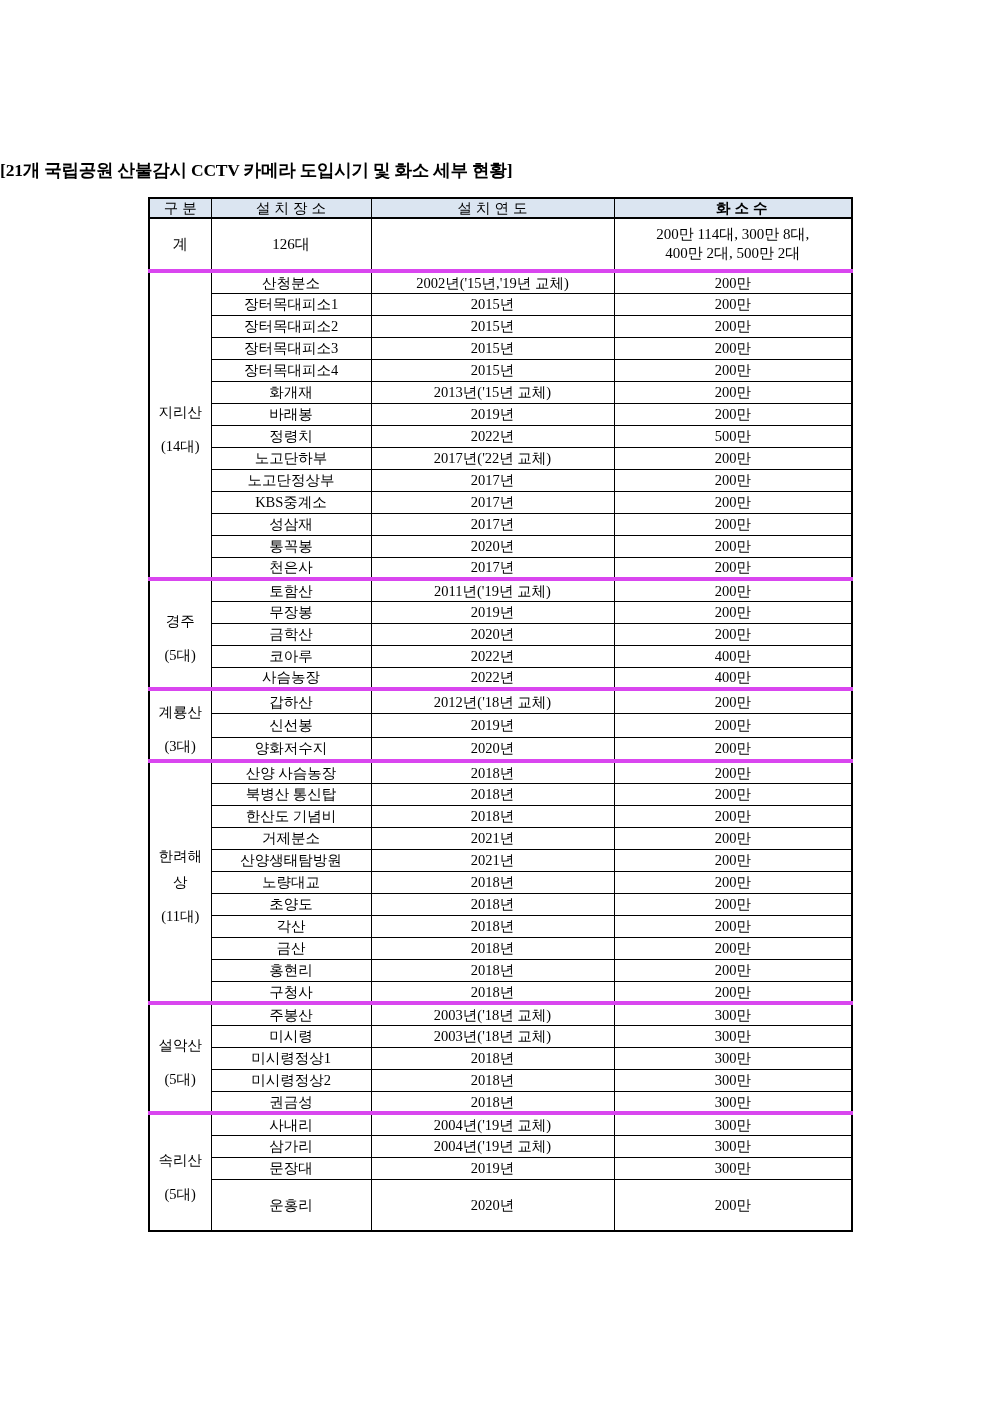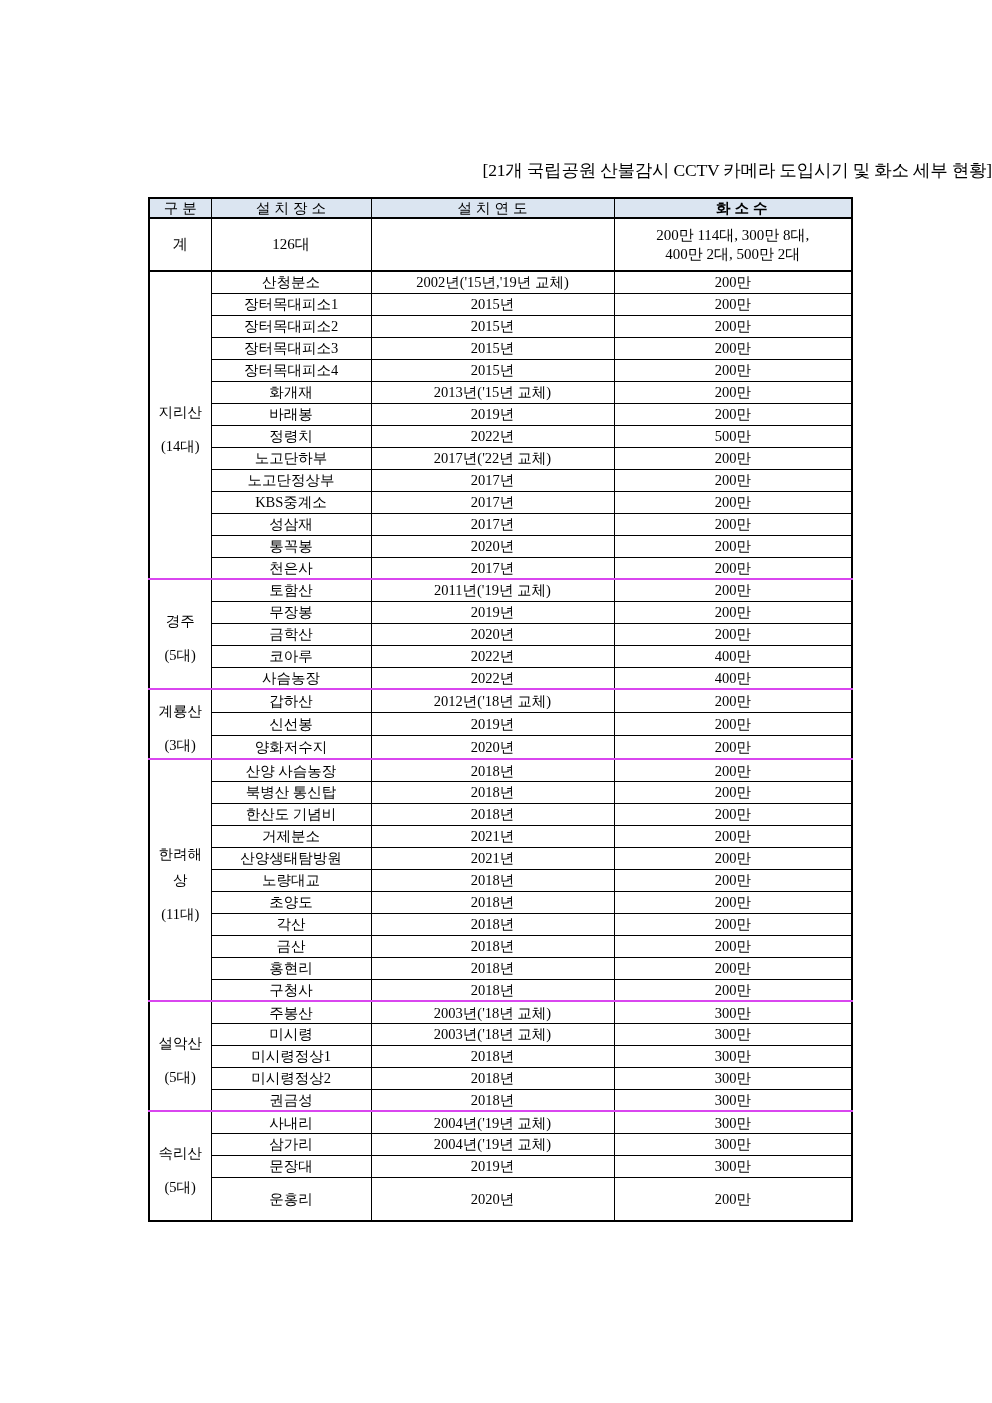--- a/index.html
+++ b/index.html
@@ -10,23 +10,23 @@
     height: 1403px;
     background: #ffffff;
     color: #000000;
     font-family: "Liberation Serif", "DejaVu Serif", serif;
   }
   .doc-title {
     position: absolute;
     top: 158px;
     left: 0;
     width: 100%;
-    text-align: right;
+    text-align: left;
     font-size: 17.5px;
-    font-weight: 400;
+    font-weight: 700;
     letter-spacing: -0.2px;
     white-space: nowrap;
   }
   .cctv-table {
     position: absolute;
     left: 148px;
     top: 197px;
     width: 703px;
     table-layout: fixed;
     border-collapse: collapse;
@@ -50,22 +50,22 @@
     text-indent: 4px;
   }
   .cctv-table th.bold-header { font-weight: 700; padding-left: 20px; }
   .summary-row td {
     height: 53px;
     border-bottom: 2px solid #000;
     font-size: 15px;
   }
   .pre-line { white-space: pre-line; line-height: 1.75; }
   .data-row td { height: 22px; }
-  .group-start td { border-top: 2px solid #d946ef; }
-  .tall-row td { height: 44px; margin-top: 16px; }
+  .group-start td { border-top: 4px solid #d946ef; }
+  .tall-row td { height: 52px; margin-top: 16px; }
   .group-cell { padding: 0 1px; }
   .group-name {
     display: block;
     max-width: 52px;
     margin: 8px auto;
     word-break: break-all;
     line-height: 1.8;
   }
   .group-count { display: block; line-height: 1.8; }
 </style>

